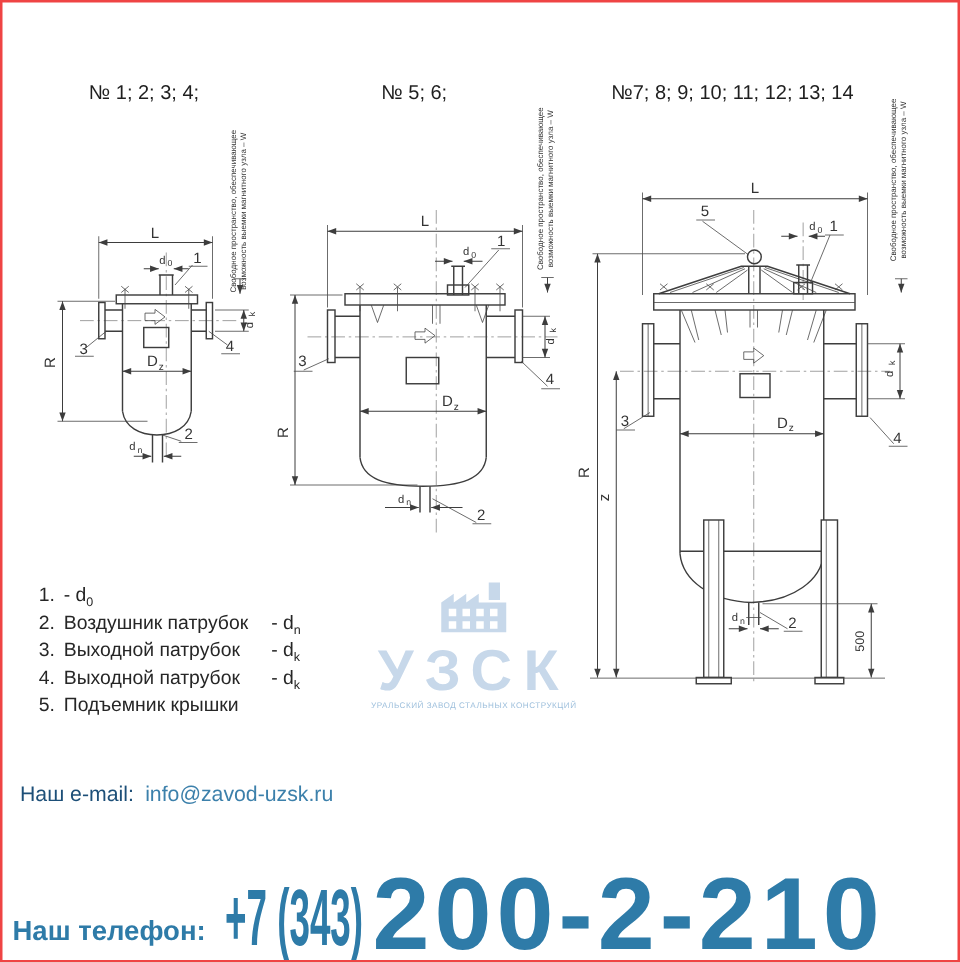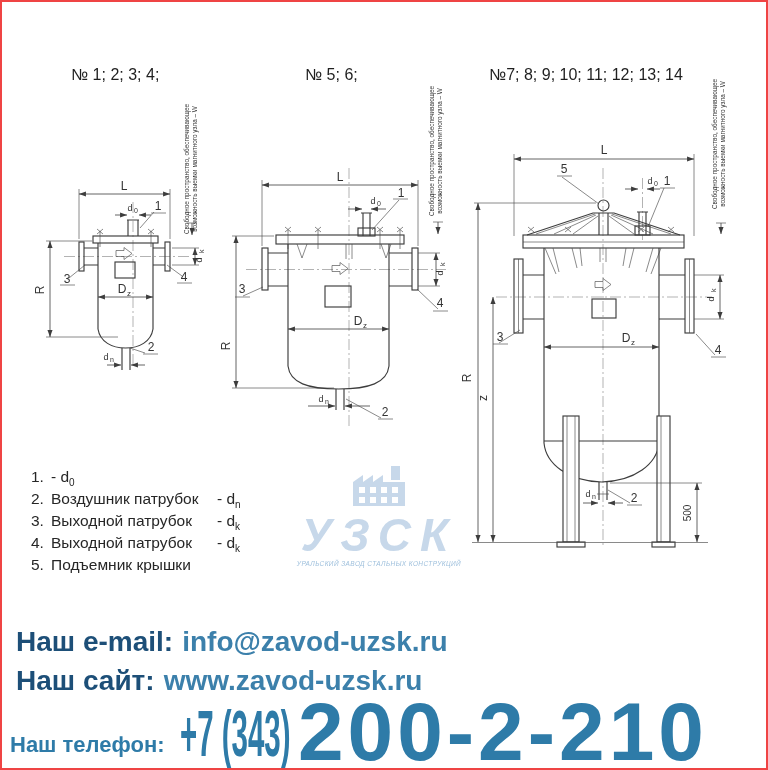--- a/index.html
+++ b/index.html
@@ -17,24 +17,24 @@
   .wfill{fill:#fff;stroke:#3d3d3d;stroke-width:1.15;}
   .t12{font-size:12px;} .t10{font-size:10px;} .t9{font-size:9px;}
   .t8{font-size:8px;} .t7{font-size:7px;}
   .nt{font-size:6.4px;fill:#555;}
   .legend{position:absolute;left:29px;top:466px;width:222px;font-size:15.5px;color:#262626;}
   .legend-row{display:flex;align-items:baseline;height:22px;white-space:nowrap;}
   .legend-row .num{width:20px;}
   .legend-row .nm{flex:1;}
   .legend-row .dim{width:36px;text-align:left;}
   .legend-row sub{font-size:10px;}
-  .watermark{position:absolute;left:292px;top:462px;width:170px;text-align:center;pointer-events:none;font-style:italic;}
+  .watermark{position:absolute;left:292px;top:462px;width:170px;text-align:center;pointer-events:none;}
   .wm-acronym{font-size:46px;font-weight:bold;letter-spacing:9px;color:#c7d8ea;line-height:1.0;margin-top:2px;}
   .wm-sub{font-size:6.5px;letter-spacing:0.4px;color:#9dbfdc;white-space:nowrap;margin-top:2px;}
-  .contact-row{position:absolute;left:14px;white-space:nowrap;font-weight:bold;font-size:28px;}
+  .contact-row{position:absolute;left:14px;white-space:nowrap;font-weight:normal;font-size:17px;}
   .contact-row .lab{color:#1d4f78;margin-right:9px;}
   .contact-row .val{color:#3c80ab;}
   .email-row{top:624px;}
   .site-row{top:663px;}
   .phone-label{position:absolute;left:8px;bottom:10px;font-size:22px;font-weight:bold;color:#2e7ba8;white-space:nowrap;}
   .phone-prefix{position:absolute;left:178px;bottom:7px;font-size:64px;font-weight:bold;color:#2e7ba8;
     transform:scaleX(0.46);transform-origin:left bottom;line-height:0.85;white-space:nowrap;}
   .phone-number{position:absolute;left:296px;bottom:0px;font-size:82px;font-weight:bold;color:#2e7ba8;
     letter-spacing:4px;line-height:0.86;white-space:nowrap;}
 </style>
@@ -281,20 +281,17 @@
           <rect x="41" y="33" width="6" height="6"></rect>
       </g>
     </svg>
     <div class="wm-acronym">УЗСК</div>
     <div class="wm-sub">УРАЛЬСКИЙ ЗАВОД СТАЛЬНЫХ КОНСТРУКЦИЙ</div>
   </div>
 
   <div class="contact-row email-row">
     <span class="lab">Наш e-mail:</span><span class="val">info@zavod-uzsk.ru</span>
   </div>
-  <div class="contact-row site-row">
-    <span class="lab">Наш сайт:</span><span class="val">www.zavod-uzsk.ru</span>
-  </div>
   <div class="phone-label">Наш телефон:</div>
   <div class="phone-prefix">+7 (343)</div>
   <div class="phone-number">200-2-210</div>
 
 </div>
 
 </body></html>

